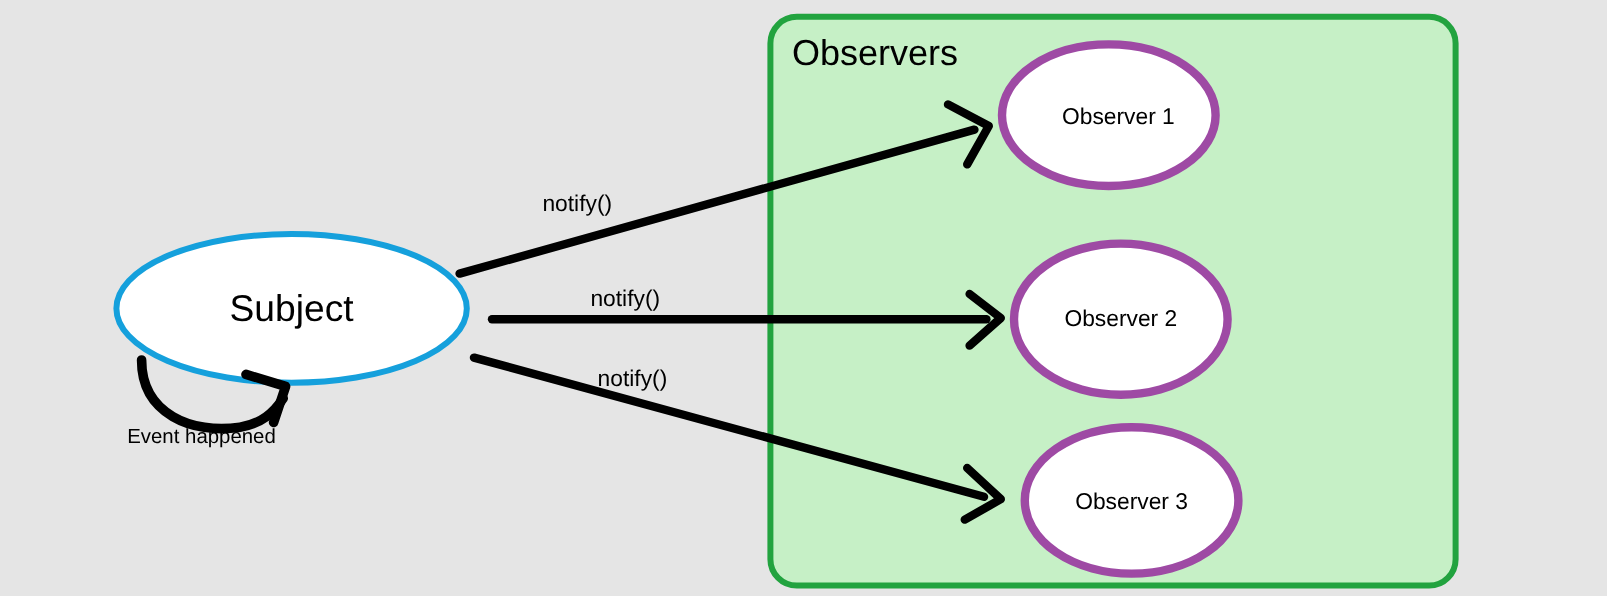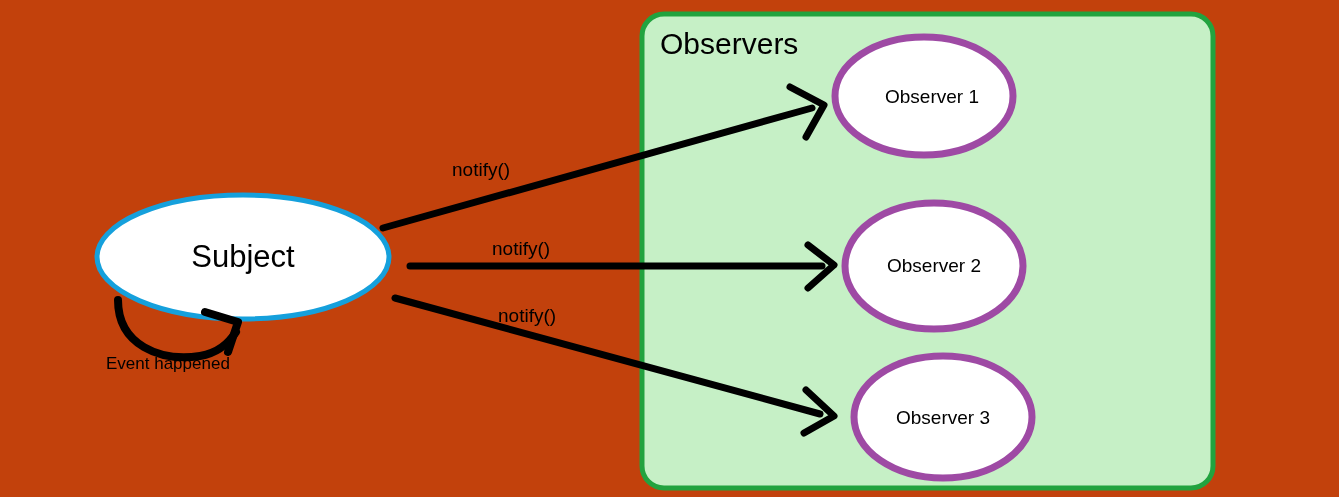--- a/index.html
+++ b/index.html
@@ -7,21 +7,21 @@
     padding: 0;
     background: #ffffff;
   }
   body {
     font-family: "Liberation Sans", sans-serif;
   }
   #canvas {
     position: relative;
     width: 1339px;
     height: 497px;
-    background: #c2410c;
+    background: #e5e5e5;
     overflow: hidden;
   }
   #diagram-svg {
     position: absolute;
     left: 0;
     top: 0;
     width: 1339px;
     height: 497px;
   }
   .node-label {

